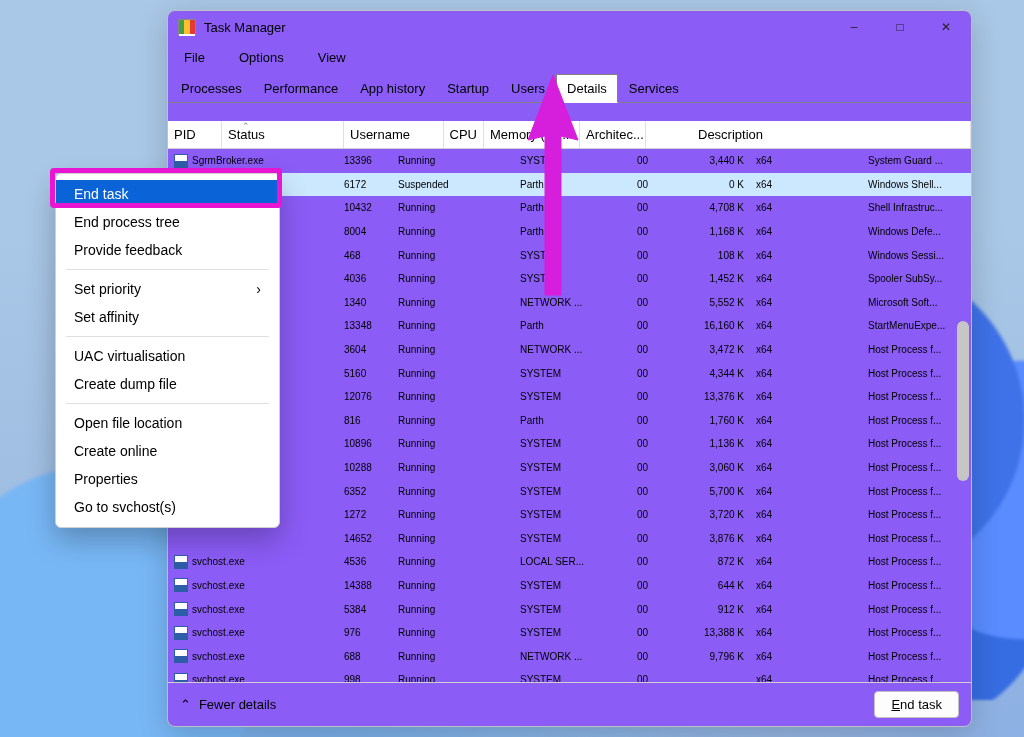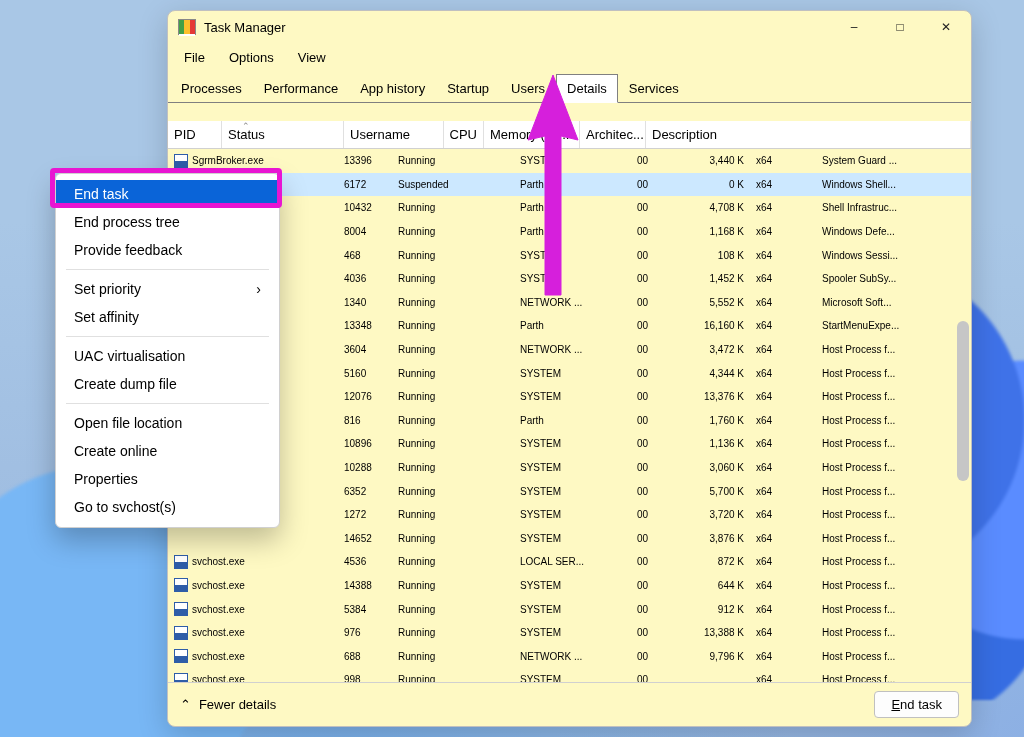--- a/index.html
+++ b/index.html
@@ -16,21 +16,21 @@
     overflow: hidden;
     position: relative;
   }
 
   .window {
     position: absolute;
     top: 10px;
     left: 167px;
     width: 805px;
     height: 717px;
-    background: #fef9c3;
+    background: #8b5cf6;
     border: 1px solid #c0c0c0;
     border-radius: 8px;
     display: flex;
     flex-direction: column;
     box-shadow: 0 8px 30px rgba(0,0,0,0.18);
   }
 
   .titlebar {
     display: flex;
     align-items: center;
@@ -50,21 +50,21 @@
   .title-text { font-size: 13px; }
   .win-controls { margin-left: auto; display: flex; }
   .win-btn {
     width: 46px; height: 28px;
     display:flex; align-items:center; justify-content:center;
     font-size: 12px;
     color:#222;
   }
 
   .menubar {
-    display:flex; gap:4px; padding:0 6px; height:28px;
+    display:flex; gap:14px; padding:0 6px; height:28px;
     align-items:center;
   }
   .menubar span{
     padding:4px 10px;
   }
 
   .tabbar {
     display:flex; padding:0 2px;
     border-bottom:1px solid #808080;
     margin-top:2px;
@@ -129,21 +129,21 @@
   .cell.cpu{ text-align:left; justify-content:flex-end; display:flex;}
   .cell.mem{ text-align:right; justify-content:flex-end; display:flex;}
 
   .c-name{width:170px;}
   .c-pid {width:54px;}
   .c-stat{width:122px;}
   .c-user{width:100px;}
   .c-cpu {width:40px;}
   .c-mem {width:96px;}
   .c-arch{width:66px;}
-  .c-desc{flex:1;}
+  .c-desc{flex:1;margin-left:46px;}
 
   .scrollbar{
     position:absolute; right:2px; top:172px; width:12px; height:160px;
     background:#c6c6c6; border-radius:6px;
   }
 
   .footer{
     border-top:1px solid #d0d0d0;
     height:44px;
     display:flex; align-items:center;

